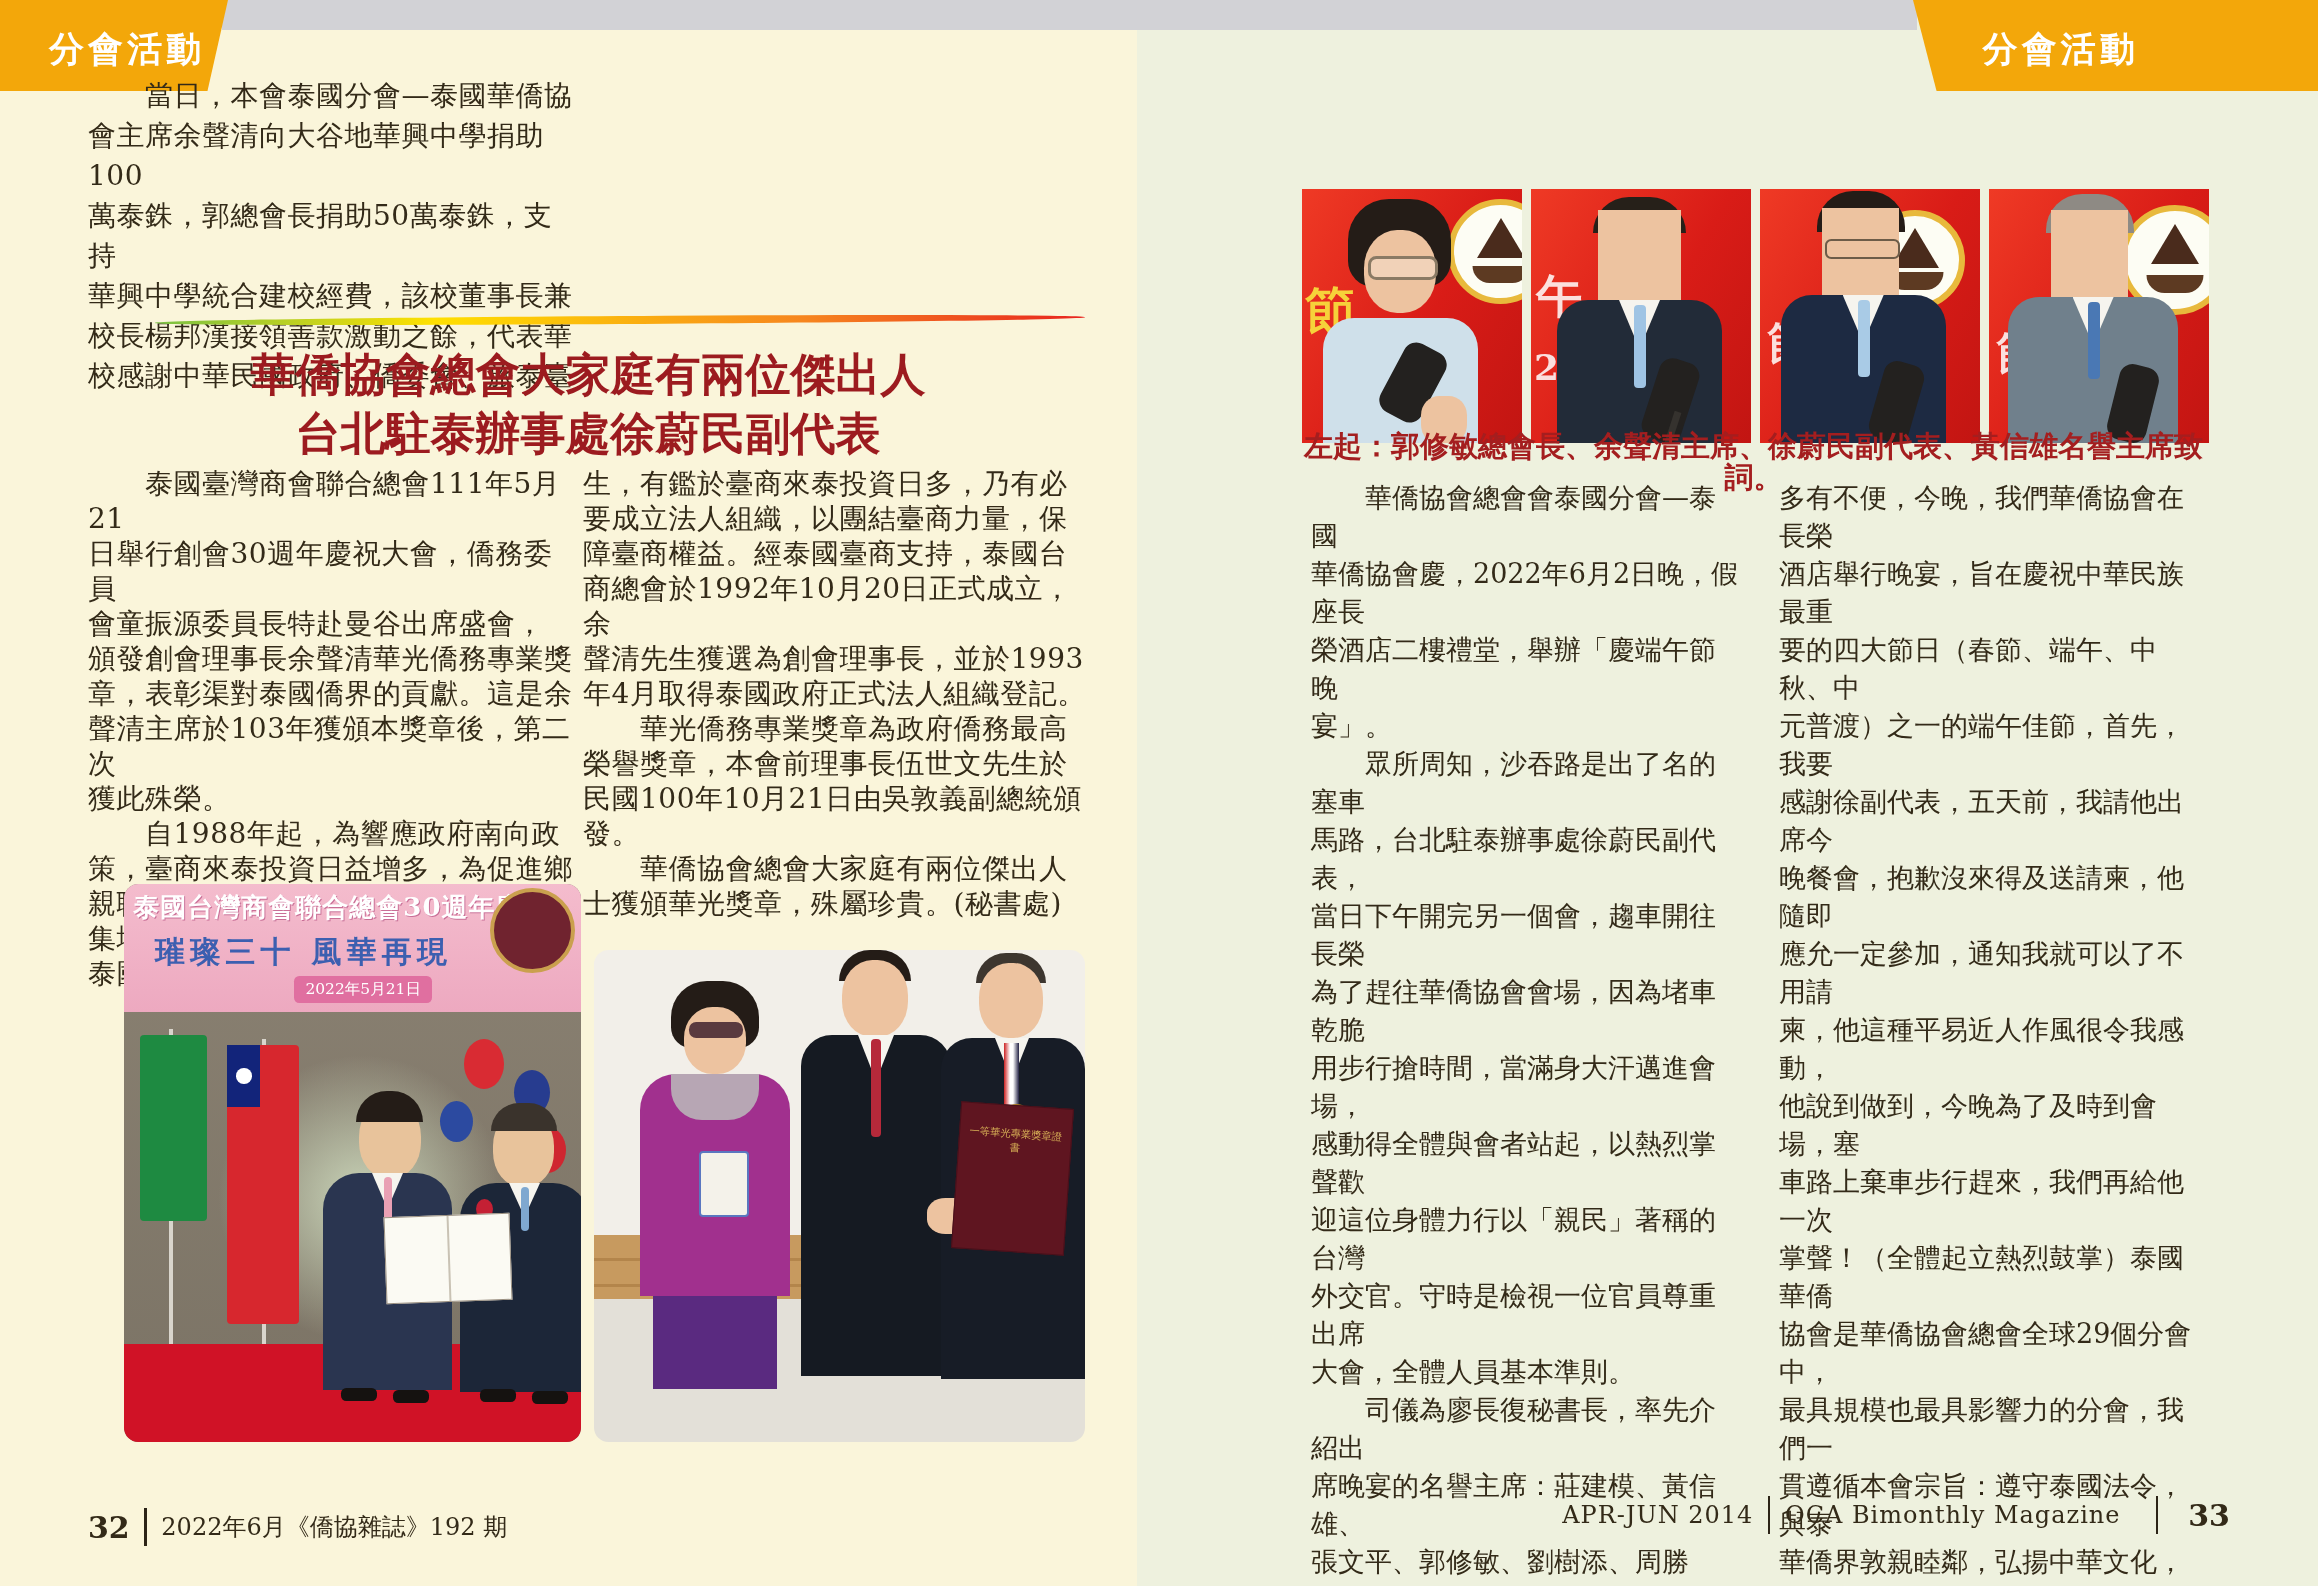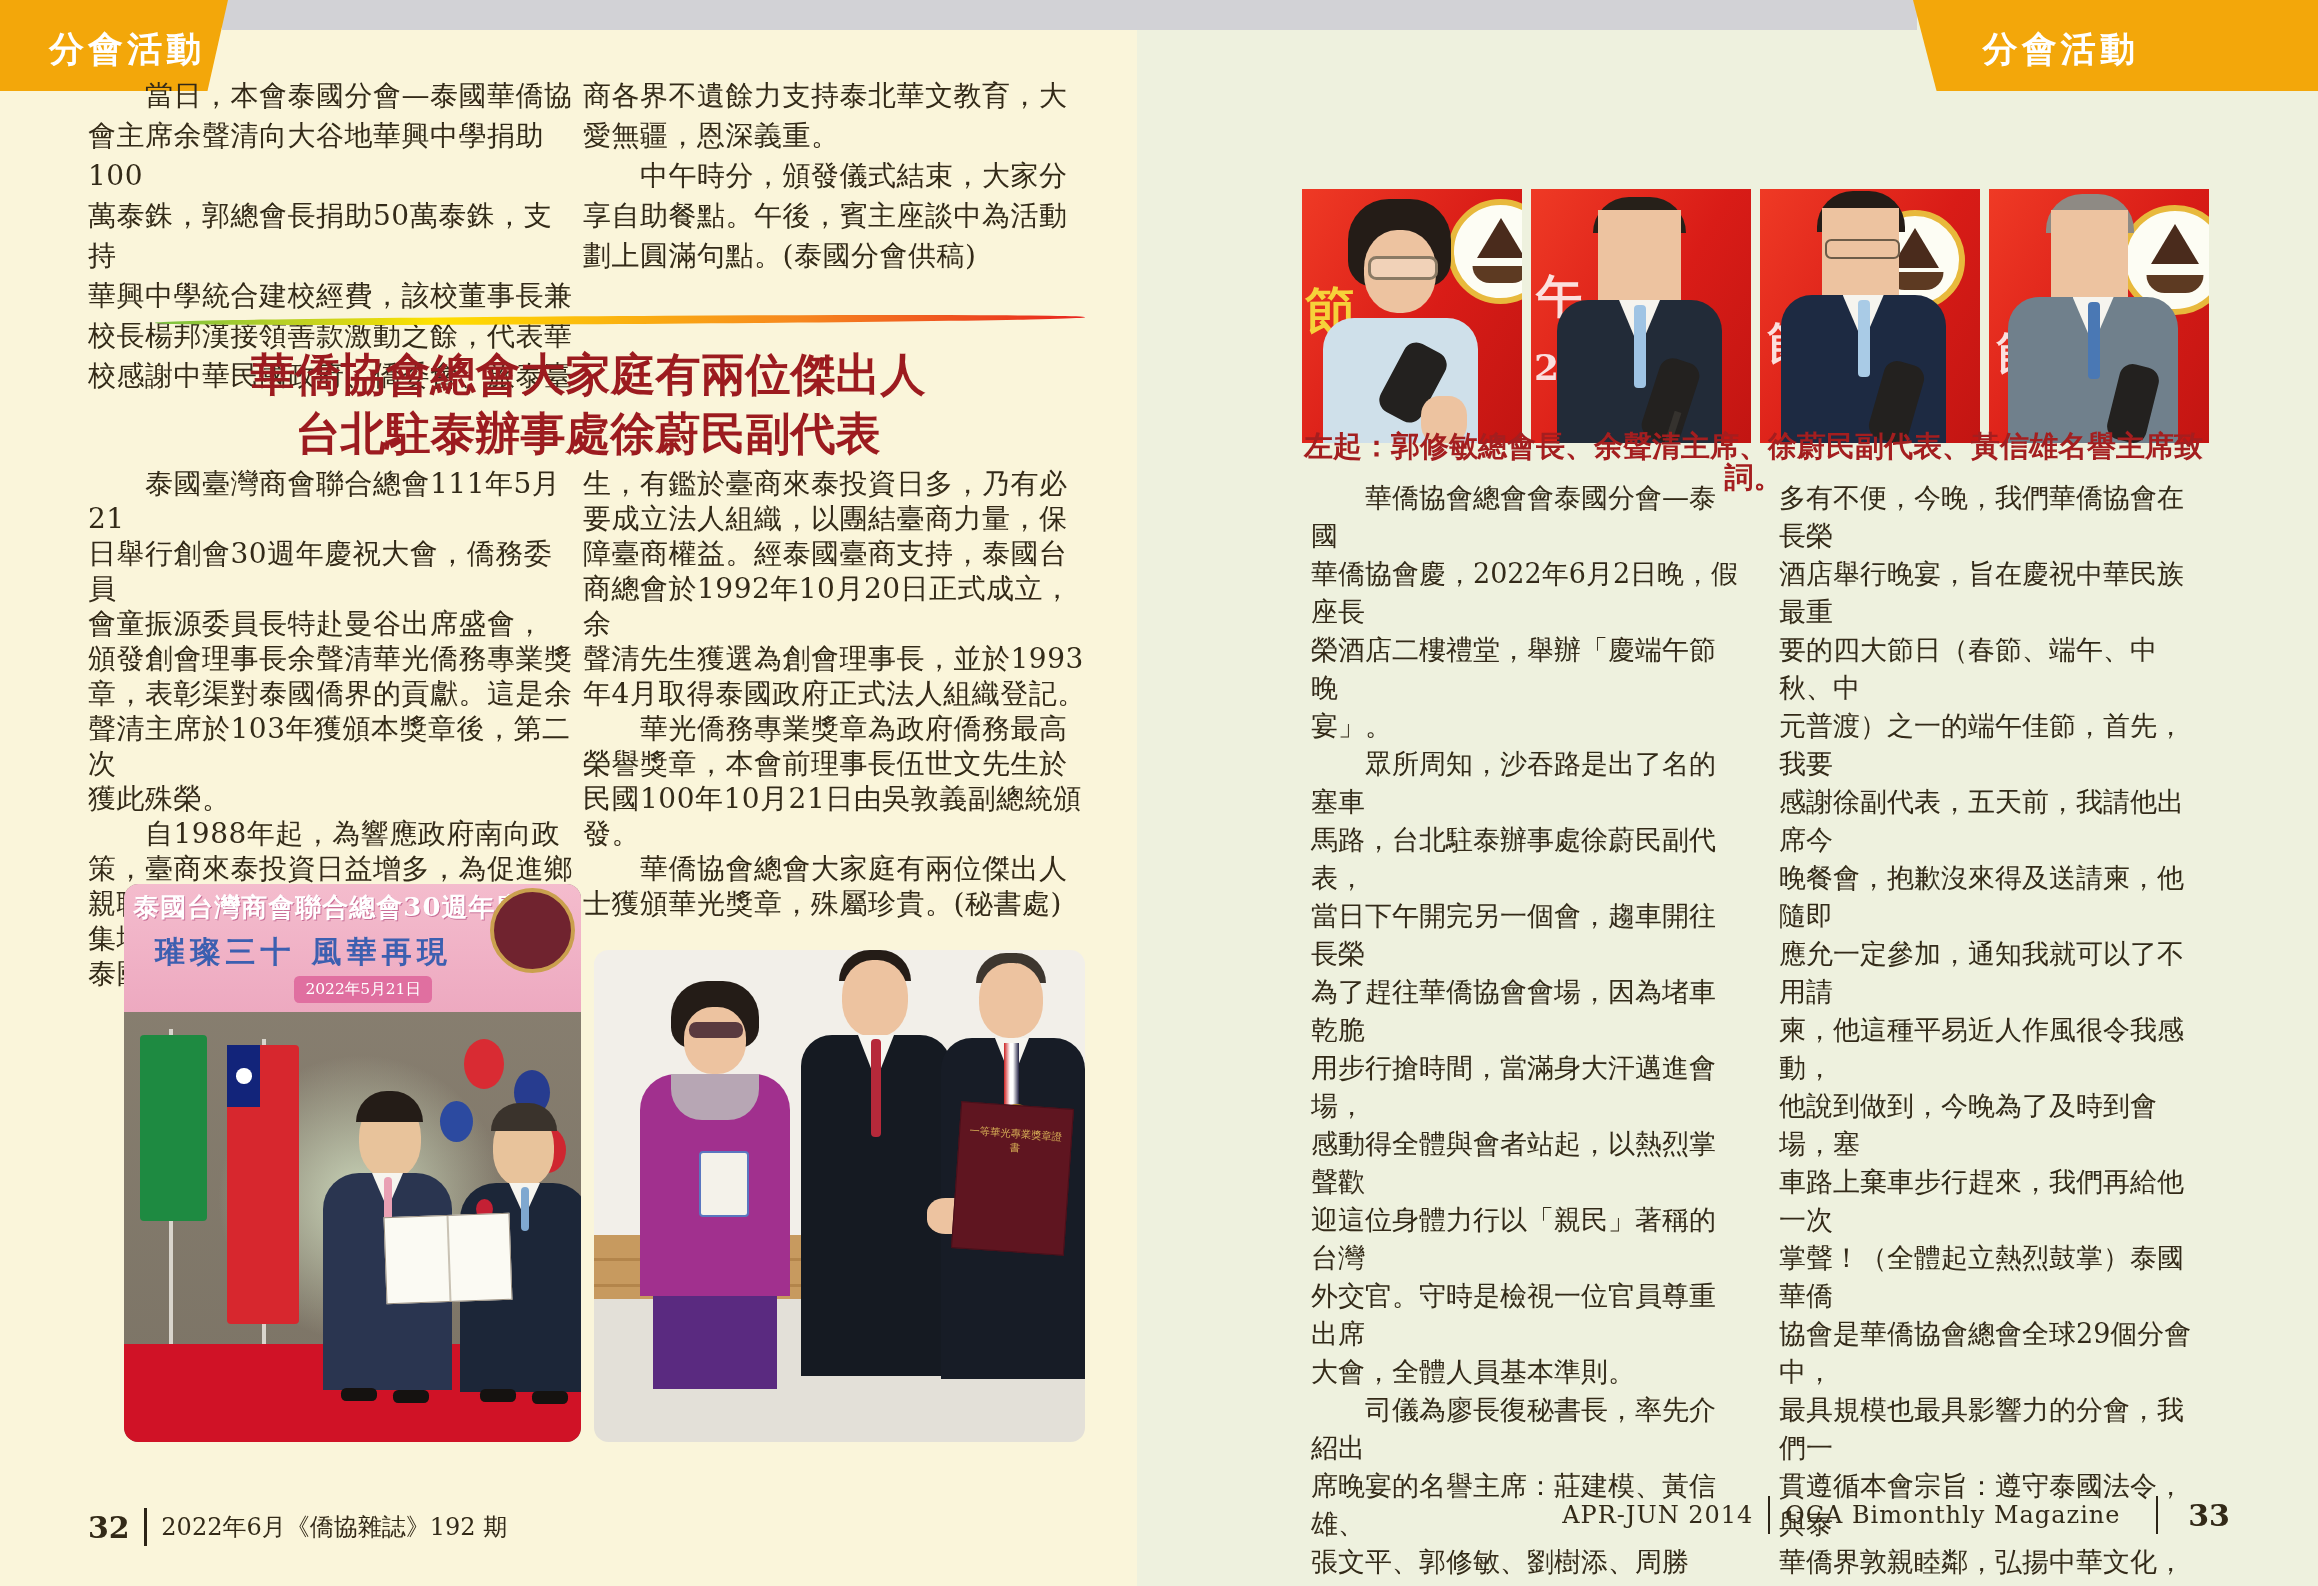--- a/index.html
+++ b/index.html
@@ -90,25 +90,20 @@
   <div id="banner-right" class="abs banner">
     <span class="abs banner-label" style="right:180px;">分會活動</span>
   </div>
 
   <div class="abs bodytext prelines" style="left:88px;top:76px;width:491px;">　　當日，本會泰國分會—泰國華僑協
 會主席余聲清向大谷地華興中學捐助100
 萬泰銖，郭總會長捐助50萬泰銖，支持
 華興中學統合建校經費，該校董事長兼
 校長楊邦漢接領善款激動之餘，代表華
 校感謝中華民國政府、僑委會、旅泰臺</div>
-  <div class="abs bodytext prelines" style="left:583px;top:76px;width:504px;">商各界不遺餘力支持泰北華文教育，大
-愛無疆，恩深義重。
-　　中午時分，頒發儀式結束，大家分
-享自助餐點。午後，賓主座談中為活動
-劃上圓滿句點。(泰國分會供稿)</div>
 
   <div id="swoosh" class="abs"></div>
 
   <div class="abs story-title" style="left:88px;top:345px;width:1000px;font-size:45px;">華僑協會總會大家庭有兩位傑出人</div>
   <div class="abs story-title" style="left:88px;top:404px;width:1000px;font-size:45px;">台北駐泰辦事處徐蔚民副代表</div>
 
   <div class="abs bodytext2 prelines" style="left:88px;top:466px;width:491px;">　　泰國臺灣商會聯合總會111年5月21
 日舉行創會30週年慶祝大會，僑務委員
 會童振源委員長特赴曼谷出席盛會，
 頒發創會理事長余聲清華光僑務專業獎

